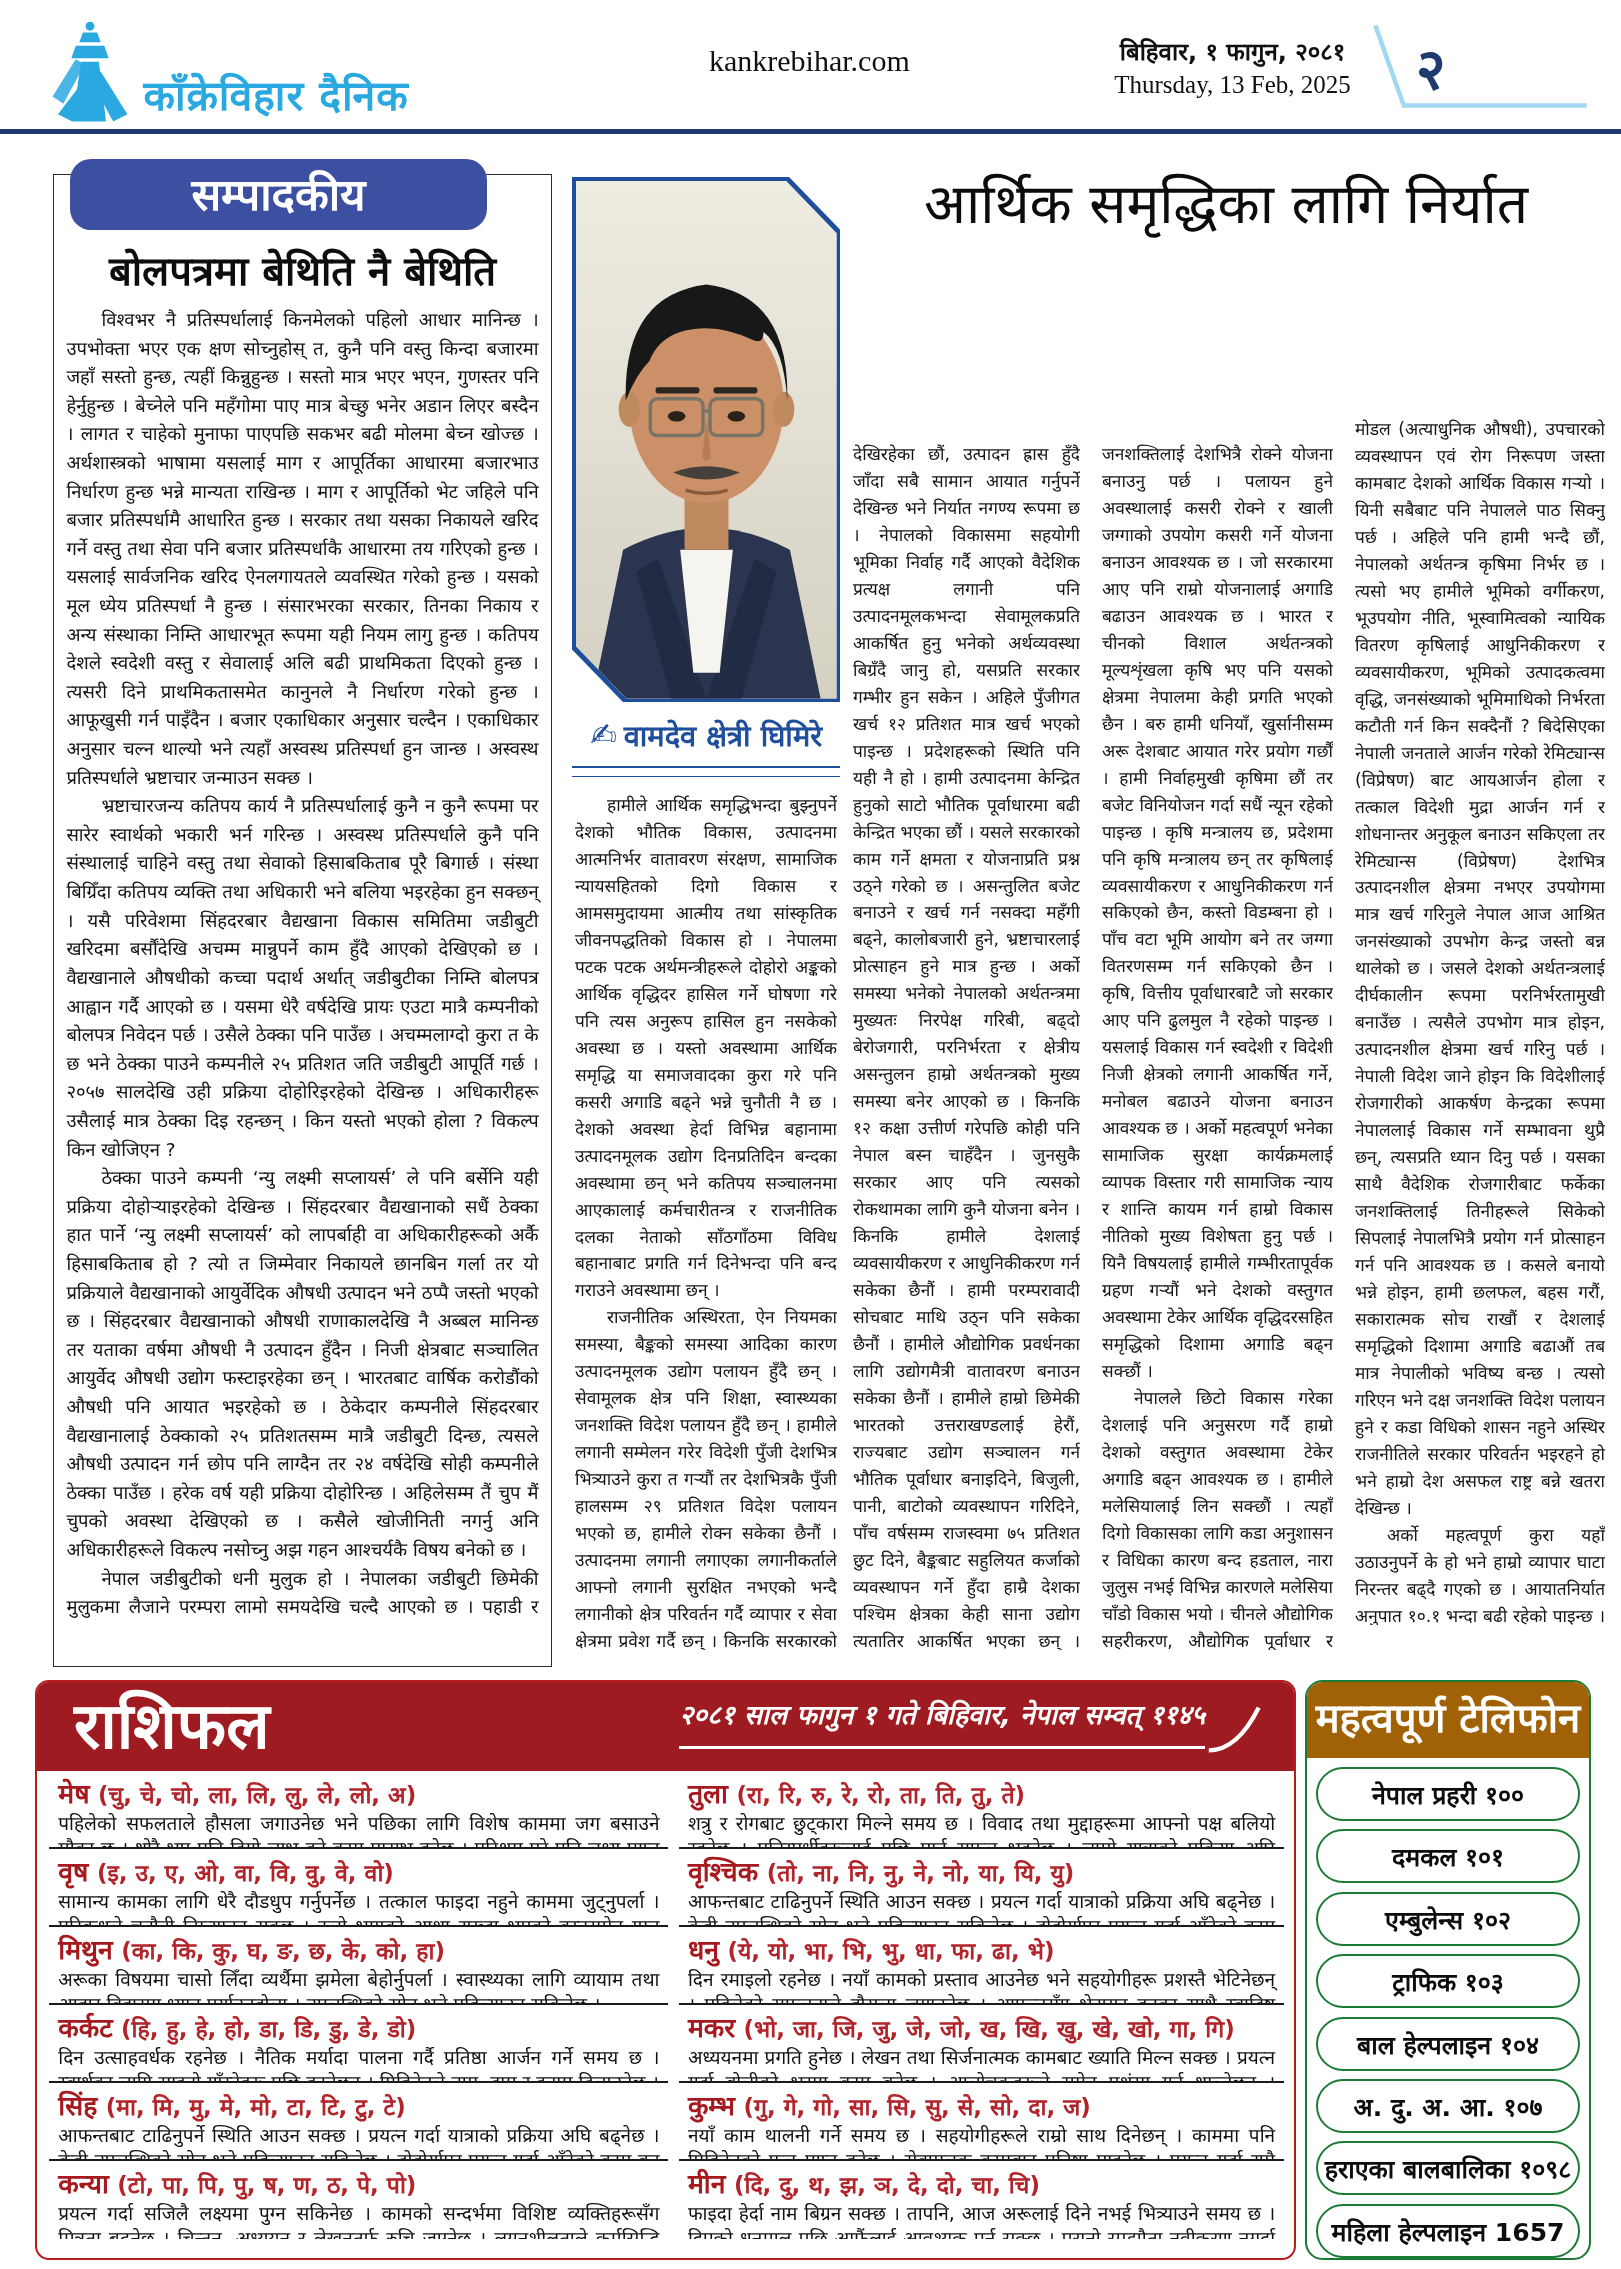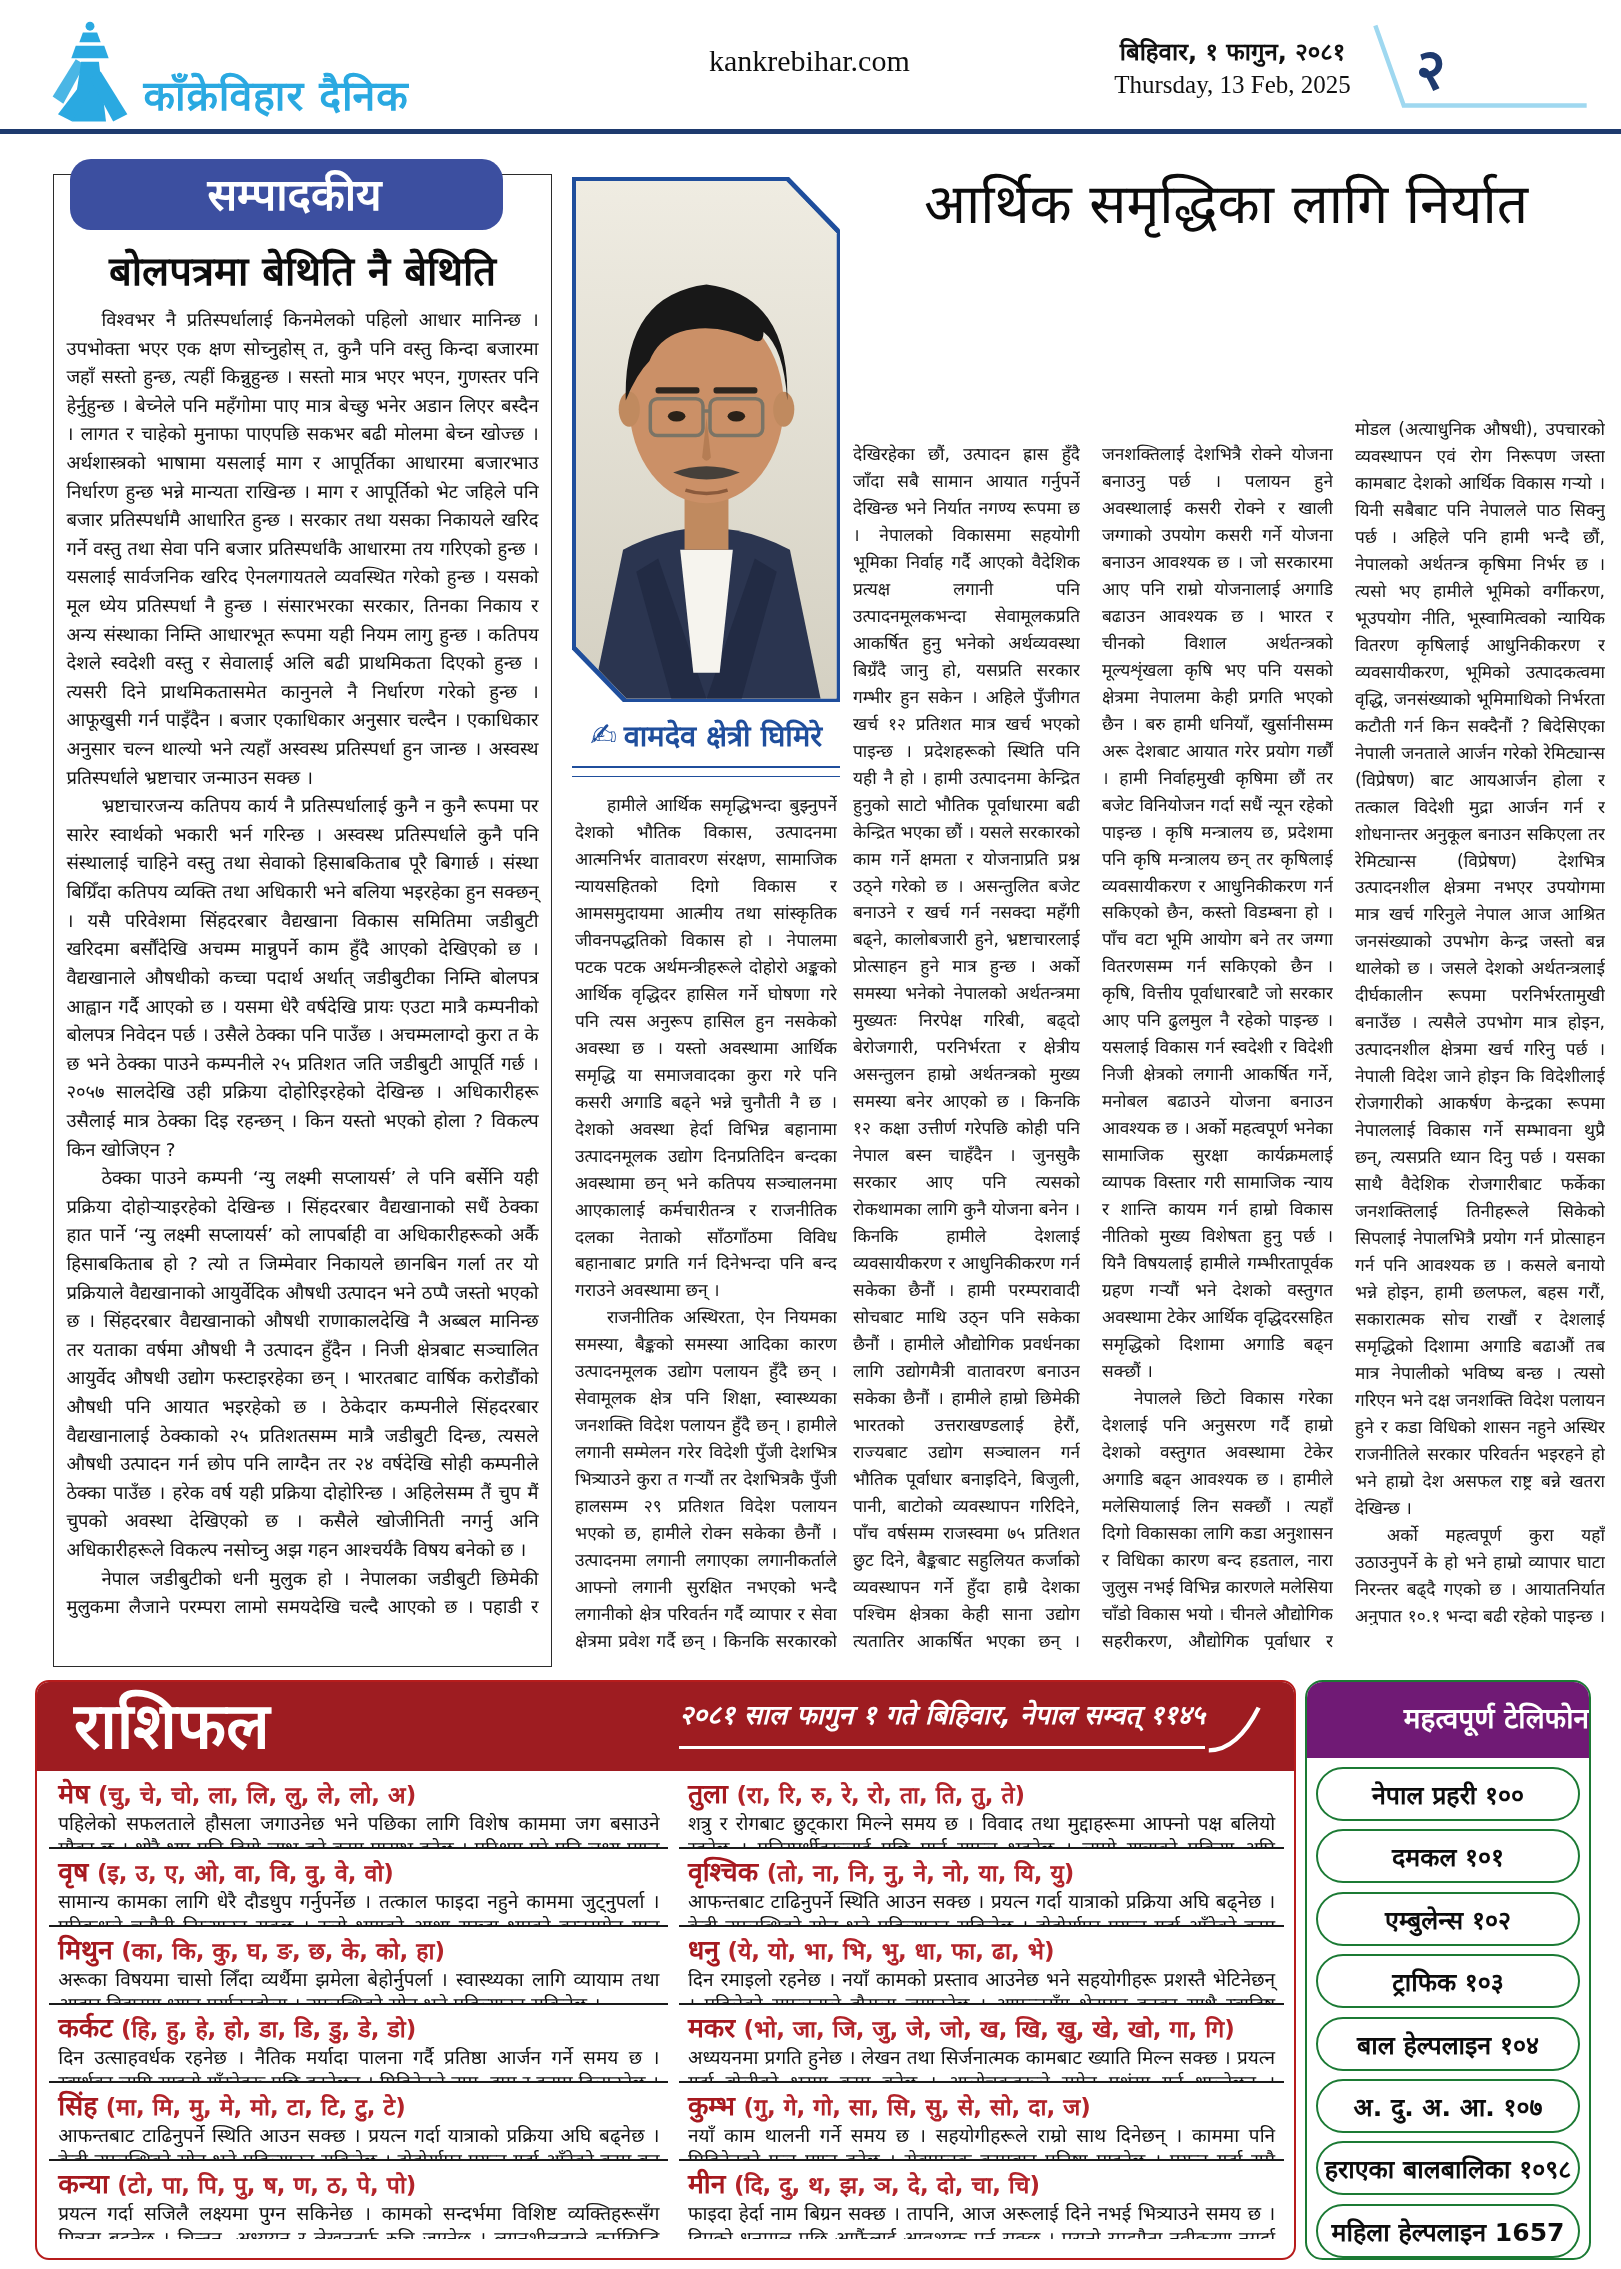--- a/index.html
+++ b/index.html
@@ -14,21 +14,21 @@
   #date-block{left:1086px;top:34px;width:293px;text-align:center;}
   #date-np{font-size:24px;font-weight:700;color:#101010;}
   #date-en{font-family:"Liberation Serif",serif;font-size:25px;color:#101010;margin-top:3.5px;}
   #pageno-wrap{left:1370px;top:19.5px;width:222px;height:98px;}
   #pageno{position:absolute;left:46px;top:8.9px;font-size:57px;font-weight:700;color:#1e3a6e;}
   #header-rule{left:0;top:129px;width:1622px;height:5.3px;background:#1e3a6e;}
 
   
   #editorial{left:53px;top:174px;width:497px;height:1491px;border:1.8px solid #2b2b2b;background:#fff;}
   #ed-banner{position:absolute;left:16px;top:-16px;width:417px;height:71px;background:#3c4fa0;
-             border-radius:21px;color:#fff;font-size:44px;font-weight:700;text-align:center;line-height:71px;padding-left:16px;}
+             border-radius:21px;color:#fff;font-size:44px;font-weight:700;text-align:center;line-height:71px;}
   #ed-title{margin-top:67px;text-align:center;font-size:40px;font-weight:700;color:#0d0d0d;}
   #ed-body{padding:8.9px 12.4px 0 12.4px;font-size:18.4px;line-height:1.555;text-align:justify;overflow:hidden;height:1312px;}
   #ed-body p{margin:0;text-indent:35px;}
 
   
   #photo-frame{left:572px;top:177px;width:268px;height:525px;background:#1f4e9c;
                clip-path:polygon(0 0,81% 0,100% 10%,100% 100%,19% 100%,0 90%);}
   #photo-inner{position:absolute;left:3.5px;top:3.5px;right:3.5px;bottom:3.5px;
                clip-path:polygon(0 0,80.5% 0,100% 10.2%,100% 100%,19.5% 100%,0 89.8%);background:#e7e3d8;}
   #photo-inner svg{width:100%;height:100%;display:block;}
@@ -59,22 +59,22 @@
   .z-entry{height:78px;padding:3.5px 8.9px 0 8.9px;box-sizing:border-box;overflow:hidden;}
   .z-entry:not(:last-child){border-bottom:2.7px solid #1a1a1a;}
   .z-head{font-size:26.6px;}
   .z-name{color:#a6191f;font-weight:700;}
   .z-letters{color:#b3242a;font-size:23px;font-weight:600;text-align:right;}
   .z-text{font-size:19px;line-height:1.33;color:#101010;text-align:justify;}
 
   
   #phones{left:1305px;top:1680px;width:282px;height:576px;border:2.7px solid #1b7a34;border-radius:17.7px;
           overflow:hidden;background:#fff;}
-  #p-band{position:absolute;left:0;top:0;width:100%;height:76px;background:#701a75;color:#fff;
-          font-size:28px;font-weight:700;text-align:right;line-height:73px;}
+  #p-band{position:absolute;left:0;top:0;width:100%;height:76px;background:#a16207;color:#fff;
+          font-size:40px;font-weight:700;text-align:center;line-height:73px;}
   #p-list{position:absolute;left:8.9px;right:8.9px;top:85px;}
   .p-pill{height:50px;border:2.7px solid #1b7a34;border-radius:28px;margin-bottom:8.4px;background:#fff;
           display:flex;align-items:center;justify-content:center;font-size:25px;font-weight:600;color:#0d0d0d;
           white-space:nowrap;}
 </style>
 </head>
 <body>
 
 <div id="page">
 

